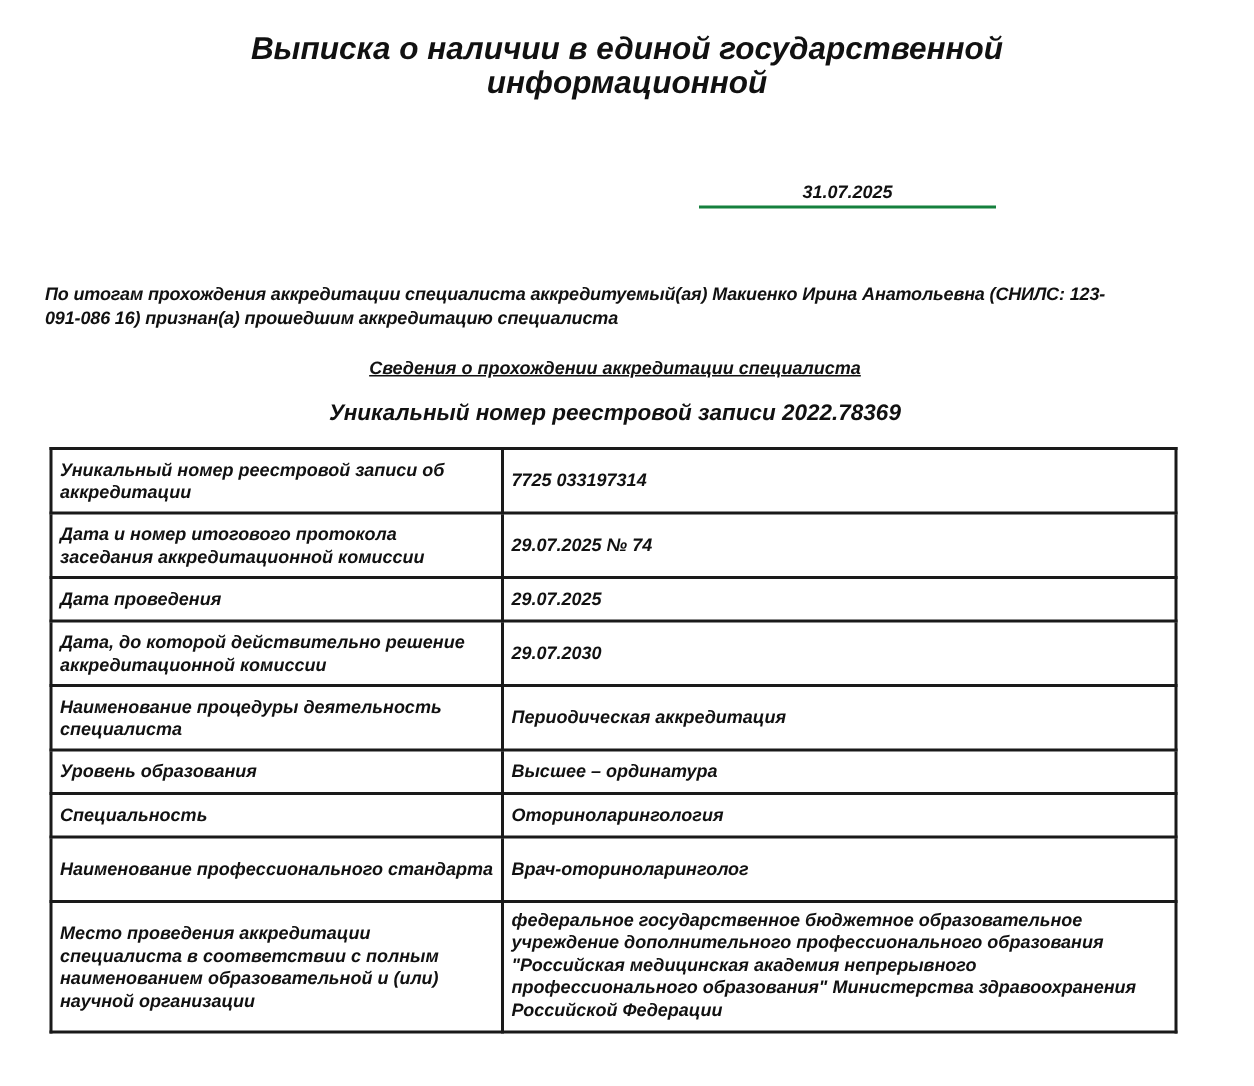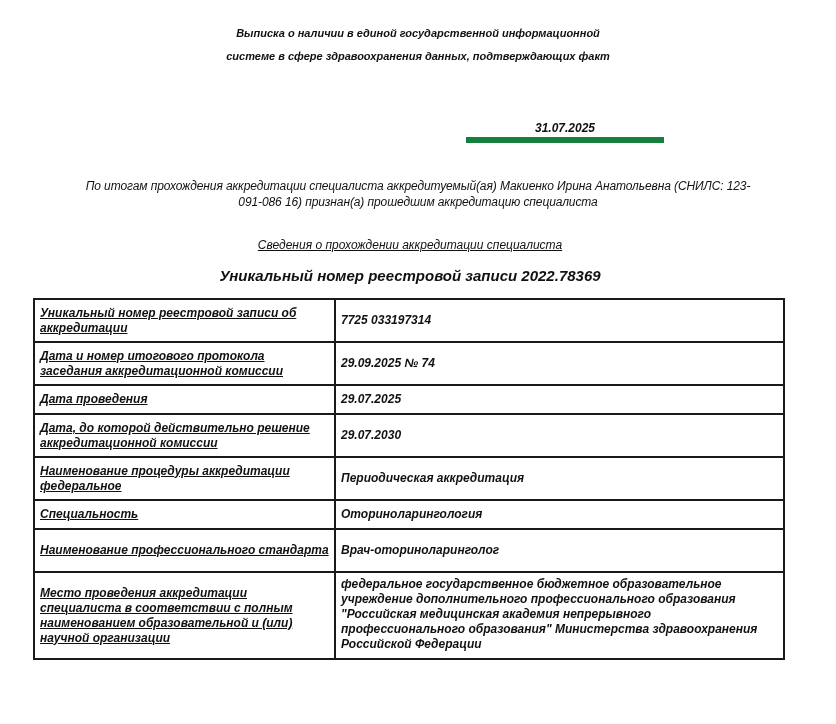--- a/index.html
+++ b/index.html
@@ -1,48 +1,47 @@
 <!DOCTYPE html>
 <html><head>
 <meta charset="utf-8">
 <style>
   html, body { margin:0; padding:0; background:#ffffff; }
   body { width:836px; height:724px; position:relative; overflow:hidden;
          font-family:"Liberation Sans", sans-serif; color:#111; }
   .title { position:absolute; left:100px; top:22px; width:636px; text-align:center;
-           font-weight:bold; font-style:italic; font-size:11px; line-height:22.5px; }
+           font-weight:bold; font-style:italic; font-size:21px; line-height:22.5px; }
   .date-block { position:absolute; left:466px; top:121px; width:198px; text-align:center;
                 font-weight:bold; font-style:italic; font-size:12px; }
-  .date-value { border-bottom:6px solid #15803d; padding-bottom:1px; line-height:15px; }
+  .date-value { border-bottom:2px solid #15803d; padding-bottom:1px; line-height:15px; }
   .date-caption { line-height:16px; }
-  .summary { position:absolute; left:30px; top:178px; width:776px; text-align:center;
-             font-weight:normal; font-style:italic; font-size:12px; line-height:16px;
+  .summary { position:absolute; left:30px; top:188px; width:776px; text-align:left;
+             font-weight:bold; font-style:italic; font-size:12px; line-height:16px;
              letter-spacing:-0.1px; }
   .section-title { position:absolute; left:0; top:238px; width:820px; text-align:center;
-                   font-weight:normal; font-style:italic; font-size:12px; text-decoration:underline; }
+                   font-weight:bold; font-style:italic; font-size:12px; text-decoration:underline; }
   .registry-title { position:absolute; left:0; top:267px; width:820px; text-align:center;
                     font-weight:bold; font-style:italic; font-size:15px; }
   table.info { position:absolute; left:33px; top:298px; width:752px; border-collapse:collapse;
                table-layout:fixed; }
   table.info td { border:2px solid #1a1a1a; font-weight:bold; font-style:italic; font-size:12px;
                   line-height:15px; padding:3px 5px; vertical-align:middle; }
-  table.info td.label { width:289px;text-decoration:underline; }
+  table.info td.label { width:289px; }
   table.info td.value { }
   tr.r1 td { height:35px; } tr.r2 td { height:21px; } tr.r3 td { height:35px; }
   tr.r4 td { height:21px;margin-left:11px; } tr.r5 td { height:35px; } tr.r6 td { height:35px; }
   tr.r7 td { height:21px; } tr.r8 td { height:21px; } tr.r9 td { height:35px; }
   tr.r10 td { height:78px; }
   tr.r10 td.value { vertical-align:top; padding-top:4px;border-radius:24px; }
 </style>
 </head>
 <body>
 
 <div class="title">
   <div>Выписка о наличии в единой государственной информационной</div>
-  <div>системе в сфере здравоохранения данных, подтверждающих факт</div>
 </div>
 
 <div class="date-block">
   <div class="date-value">31.07.2025</div>
 </div>
 
 <div class="summary">
   <div>По итогам прохождения аккредитации специалиста аккредитуемый(ая) Макиенко Ирина Анатольевна (СНИЛС: 123-</div>
   <div>091-086 16) признан(а) прошедшим аккредитацию специалиста</div>
 </div>
@@ -51,33 +50,37 @@
 <div class="registry-title">Уникальный номер реестровой записи 2022.78369</div>
 
 <table class="info">
   <tbody>
     <tr class="r1">
       <td class="label">Уникальный номер реестровой записи об аккредитации</td>
       <td class="value">7725 033197314</td>
     </tr>
     <tr class="r3">
       <td class="label">Дата и номер итогового протокола заседания аккредитационной комиссии</td>
-      <td class="value">29.09.2025 № 74</td>
+      <td class="value">29.07.2025 № 74</td>
     </tr>
     <tr class="r4">
       <td class="label">Дата проведения</td>
       <td class="value">29.07.2025</td>
     </tr>
     <tr class="r5">
       <td class="label">Дата, до которой действительно решение аккредитационной комиссии</td>
       <td class="value">29.07.2030</td>
     </tr>
     <tr class="r6">
-      <td class="label">Наименование процедуры аккредитации федеральное</td>
+      <td class="label">Наименование процедуры деятельность специалиста</td>
       <td class="value">Периодическая аккредитация</td>
+    </tr>
+    <tr class="r7">
+      <td class="label">Уровень образования</td>
+      <td class="value">Высшее – ординатура</td>
     </tr>
     <tr class="r8">
       <td class="label">Специальность</td>
       <td class="value">Оториноларингология</td>
     </tr>
     <tr class="r9">
       <td class="label">Наименование профессионального стандарта</td>
       <td class="value">Врач-оториноларинголог</td>
     </tr>
     <tr class="r10">

